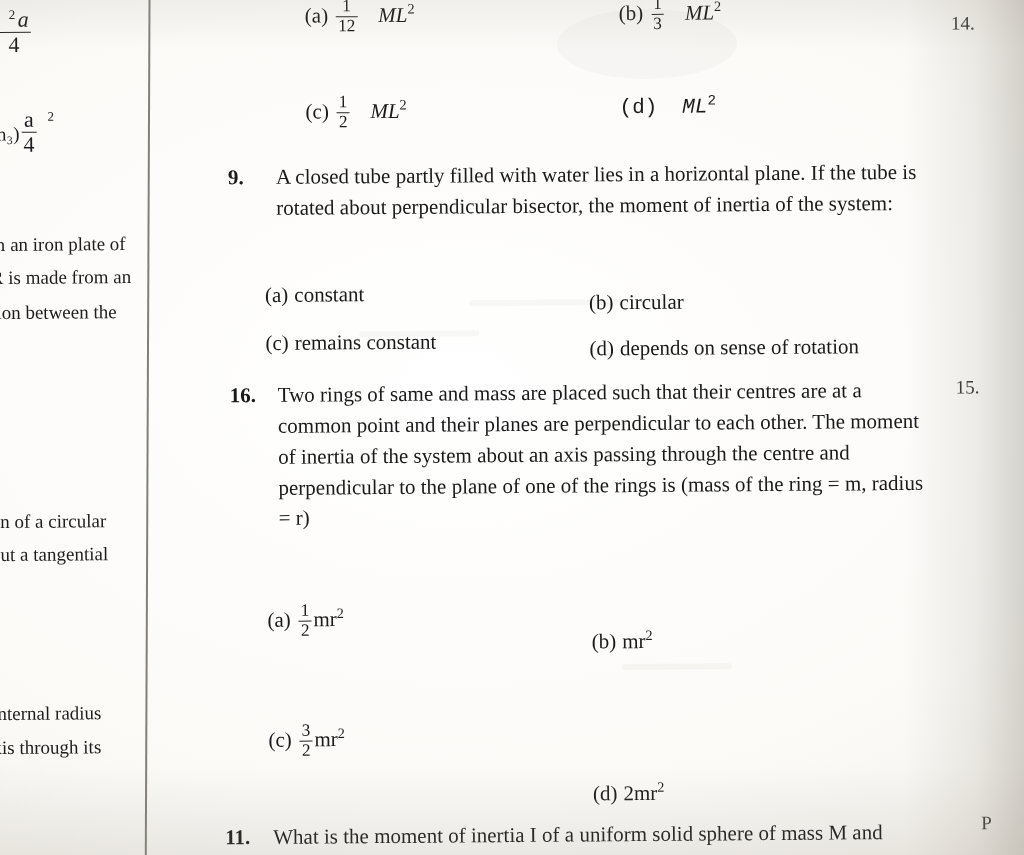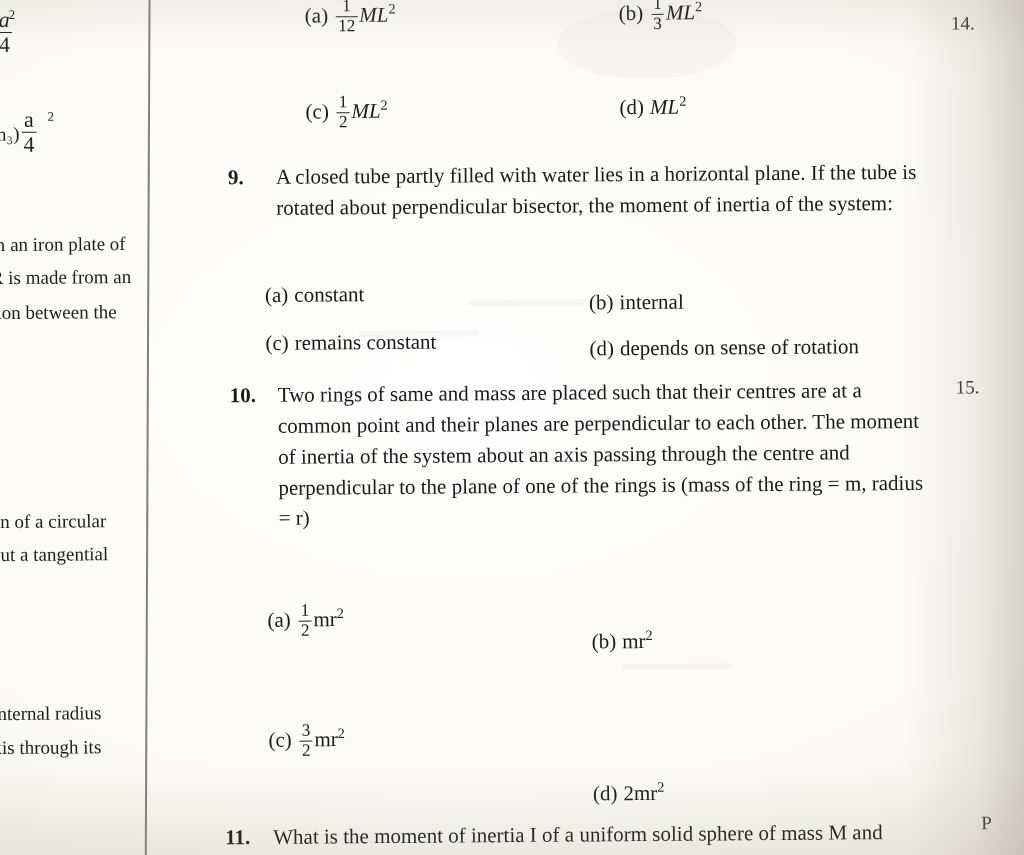--- a/index.html
+++ b/index.html
@@ -129,21 +129,21 @@
     display: inline-block;
     vertical-align: -0.52em;
     text-align: center;
     font-size: 0.82em;
     line-height: 1.08;
     margin: 0 2px;
   }
   .frac .num { display: block; padding: 0 2px; }
   .frac .den { display: block; border-top: 1.3px solid #222; padding: 0 2px; }
 
-  .ital { font-style: italic; }
+  .ital { font-style: italic; margin-left: 19px; }
   sup.p { font-size: 0.68em; vertical-align: super; }
 
   
   #tilt {
     position: absolute;
     inset: 0;
     transform: rotate(-0.45deg);
     transform-origin: 50% 50%;
   }
 
@@ -224,44 +224,44 @@
         </span><span class="ital">ML</span><sup class="p">2</sup>
       </div>
 
       <div class="opt" style="left:138px; top:92px;">
         <span class="lbl">(c)</span><span class="frac">
           <span class="num">1</span>
           <span class="den">2</span>
         </span><span class="ital">ML</span><sup class="p">2</sup>
       </div>
 
-      <div class="opt" style="left:452px; top:92px;">
+      <div class="opt" style="left:452px; top:92px;font-family:Liberation Mono, monospace;">
         <span class="lbl">(d)</span><span class="ital">ML</span><sup class="p">2</sup>
       </div>
 
       <div class="qblock" style="left:60px; top:160px; width:690px;">
         <div class="qnum">9.</div>
         <div class="qtext">A closed tube partly filled with water lies in a horizontal plane. If the tube is rotated about perpendicular bisector, the moment of inertia of the system:</div>
       </div>
 
       <div class="opt" style="left:96px; top:278px;">
         <span class="lbl">(a)</span><span>constant</span>
       </div>
       <div class="opt" style="left:420px; top:288px;">
-        <span class="lbl">(b)</span><span>internal</span>
+        <span class="lbl">(b)</span><span>circular</span>
       </div>
       <div class="opt" style="left:96px; top:326px;">
         <span class="lbl">(c)</span><span>remains constant</span>
       </div>
       <div class="opt" style="left:420px; top:334px;">
         <span class="lbl">(d)</span><span>depends on sense of rotation</span>
       </div>
 
       <div class="qblock" style="left:60px; top:378px; width:700px;">
-        <div class="qnum">10.</div>
+        <div class="qnum">16.</div>
         <div class="qtext">Two rings of same and mass are placed such that their centres are at a common point and their planes are perpendicular to each other. The moment of inertia of the system about an axis passing through the centre and perpendicular to the plane of one of the rings is (mass of the ring = m, radius = r)</div>
       </div>
 
       <div class="opt" style="left:96px; top:600px;">
         <span class="lbl">(a)</span><span class="frac">
           <span class="num">1</span>
           <span class="den">2</span>
         </span><span>mr</span><sup class="p">2</sup>
       </div>
 

